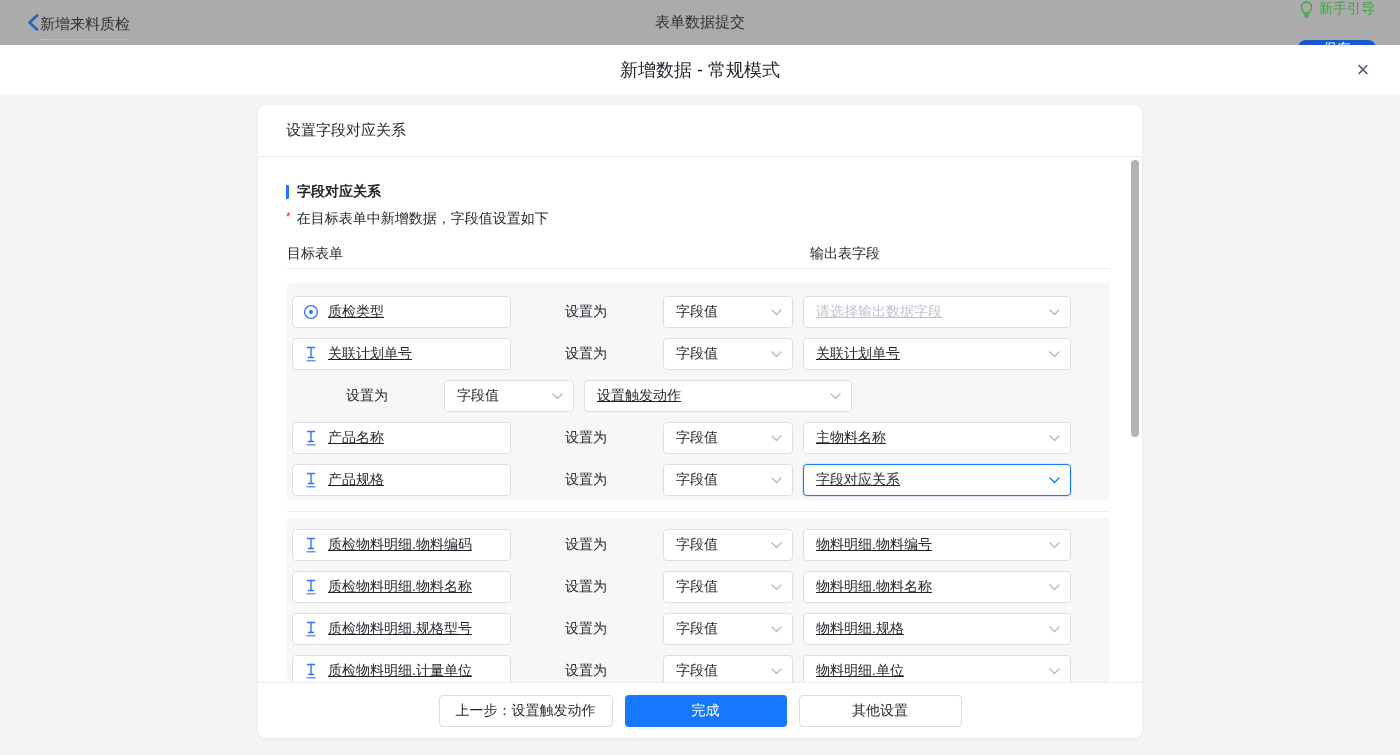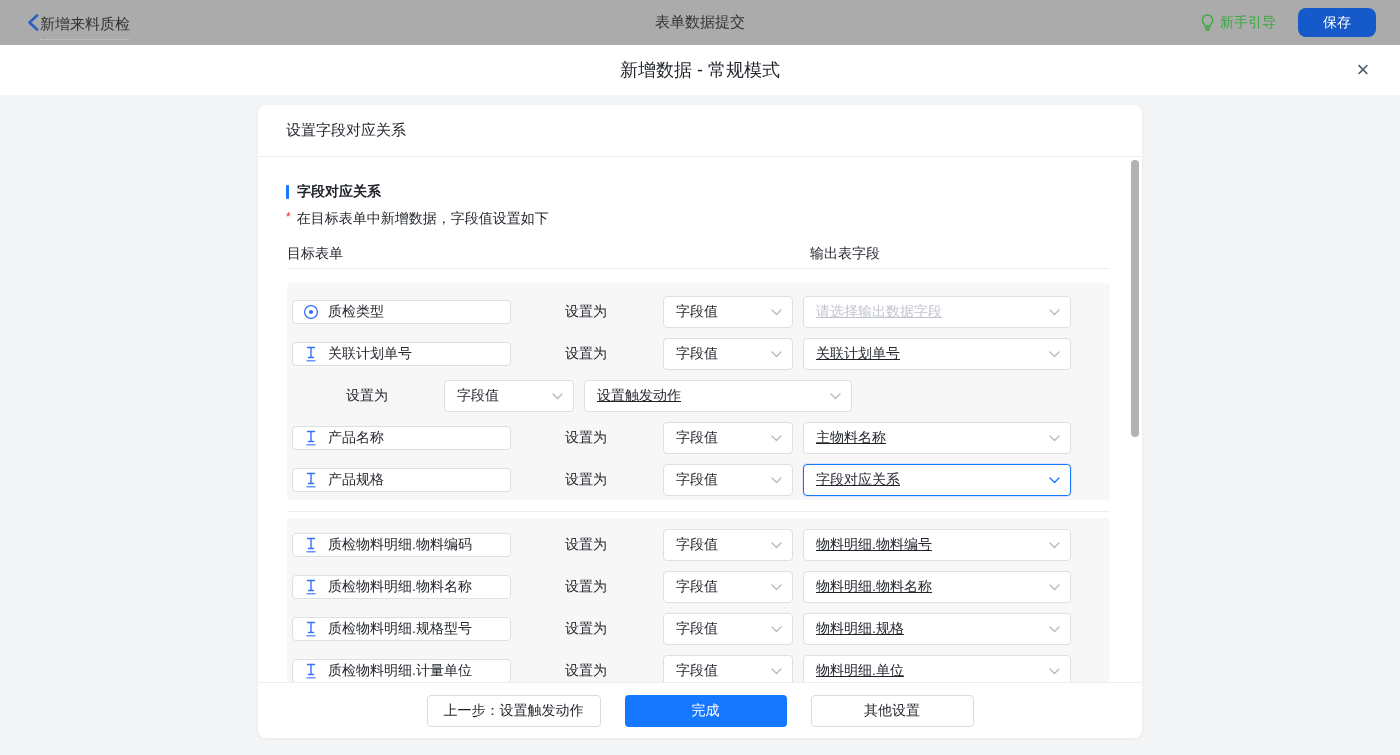--- a/index.html
+++ b/index.html
@@ -3,21 +3,21 @@
 <meta charset="utf-8">
 <style>
   * { margin:0; padding:0; box-sizing:border-box; }
   html,body { width:1400px; height:755px; font-family:"Liberation Sans","DejaVu Sans",sans-serif; background:#f4f5f6; overflow:hidden; }
 
   
   .topbar { position:absolute; left:0; top:0; width:1400px; height:45px; background:#ababab; display:flex; align-items:center; }
   .back-btn { margin-left:26px; display:flex; align-items:center; cursor:pointer; }
   .topbar-title { font-size:15px; color:#333; padding-bottom:5px; border-bottom:1px dotted #c9c9c9; margin-top:10px; }
   .topbar-center { position:absolute; left:0; right:0; text-align:center; font-size:15px; color:#333; }
-  .topbar-right { position:absolute; right:24px; top:0; height:45px; display:flex; align-items:center; gap:22px; }
+  .topbar-right { position:absolute; right:24px; top:0; height:45px; display:flex; align-items:center; gap:22px;flex-direction:column; }
   .guide { display:flex; align-items:center; gap:5px; font-size:14px; cursor:pointer; }
   .save-btn { width:78px; height:29px; border:none; border-radius:8px; color:#fff; font-size:14px; cursor:pointer; }
 
   
   .modal-header { position:absolute; left:0; top:45px; width:1400px; height:50px; background:#fff; display:flex; align-items:center; justify-content:center; }
   .modal-title { font-size:18px; font-weight:500; color:#1f2329; }
   .modal-close { position:absolute; right:24px; top:12px; width:26px; height:26px; font-size:22px; color:#4e5969; display:flex; align-items:center; justify-content:center; cursor:pointer; line-height:1; }
 
   
   .card { position:absolute; left:258px; top:105px; width:884px; height:633px; background:#fff; border-radius:8px; box-shadow:0 1px 4px rgba(0,0,0,0.06); }
@@ -31,31 +31,31 @@
   .col-headers { position:absolute; left:29px; top:140px; width:823px; font-size:14px; color:#1f2329; }
   .col-right-label { position:absolute; left:523px; top:0; }
   .col-divider { position:absolute; left:29px; top:163px; width:823px; height:1px; background:#ebedf0; }
 
   .panel { position:absolute; left:29px; width:823px; background:#f7f7f8; border-radius:4px; overflow:hidden; }
   .panel1 { top:178px; height:217px; padding-top:13px; }
   .panel2 { top:413px; height:164px; padding-top:11px; }
   .gap-divider { position:absolute; left:29px; top:406px; width:823px; height:1px; background:#ebedf0; }
 
   .map-row { display:flex; align-items:center; height:32px; margin:0 0 10px 5px; }
-  .field-box { width:219px; height:24px; background:#fff; border:1px solid #dcdfe3; border-radius:4px; display:flex; align-items:center; padding-left:10px; gap:9px; font-size:14px; color:#1f2329; }
+  .field-box { width:219px; height:32px; background:#fff; border:1px solid #dcdfe3; border-radius:4px; display:flex; align-items:center; padding-left:10px; gap:9px; font-size:14px; color:#1f2329;text-decoration:underline; }
   .set-as { margin-left:54px; width:42px; font-size:14px; color:#1f2329; white-space:nowrap; }
   .select { height:32px; background:#fff; border:1px solid #dcdfe3; border-radius:4px; display:flex; align-items:center; justify-content:space-between; padding:0 10px 0 12px; font-size:14px; color:#1f2329; cursor:pointer; }
   .select-mode { margin-left:56px; width:130px; }
   .select-output { margin-left:10px; width:268px;text-decoration:underline; }
   .select .chev { color:#b6bac1; flex:none; }
   .select.placeholder { color:#c0c4cc; }
   .select.selected { border:1px solid #1677ff; box-shadow:0 0 0 1px rgba(22,119,255,0.12); }
   .select.selected .chev { color:#1677ff; }
 
-  .card-footer { position:absolute; left:0; top:577px; width:100%; height:56px; background:#fff; border-top:1px solid #ebedf0; border-radius:0 0 8px 8px; display:flex; align-items:center; justify-content:center; gap:24px; }
+  .card-footer { position:absolute; left:0; top:577px; width:100%; height:56px; background:#fff; border-top:1px solid #ebedf0; border-radius:0 0 8px 8px; display:flex; align-items:center; justify-content:center; gap:12px; }
   .btn { height:32px; border-radius:4px; font-size:14px; cursor:pointer; }
   .btn-plain { background:#fff; border:1px solid #d9dce0; color:#1f2329; padding:0 16px; }
   .btn-primary { border:none; color:#fff; width:162px; }
   .btn-other { width:163px; background:#fff; border:1px solid #d9dce0; color:#1f2329; }
 
   .scroll-thumb { position:absolute; right:3px; top:55px; width:8px; height:277px; background:#b3b3b3; border-radius:4px; }
 
   svg { display:block; }
 </style>
 </head>

